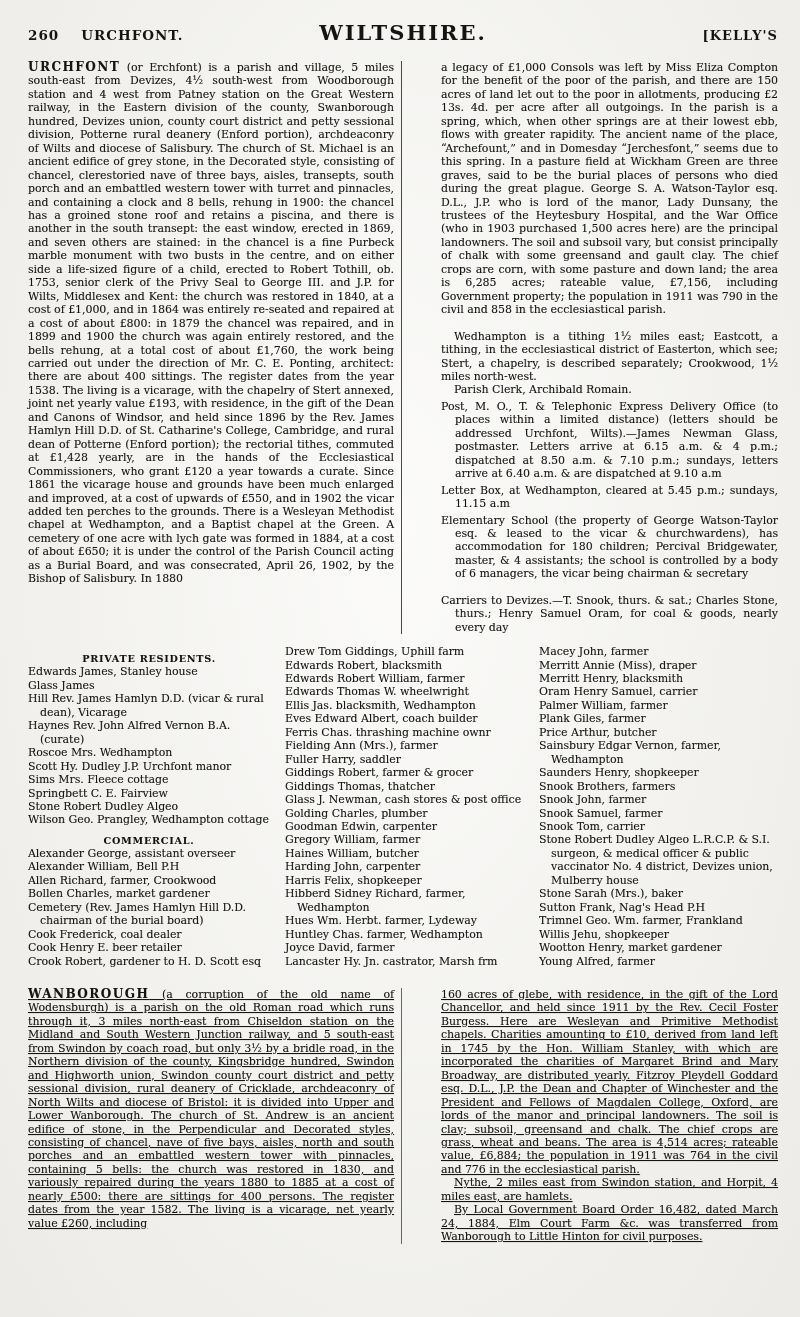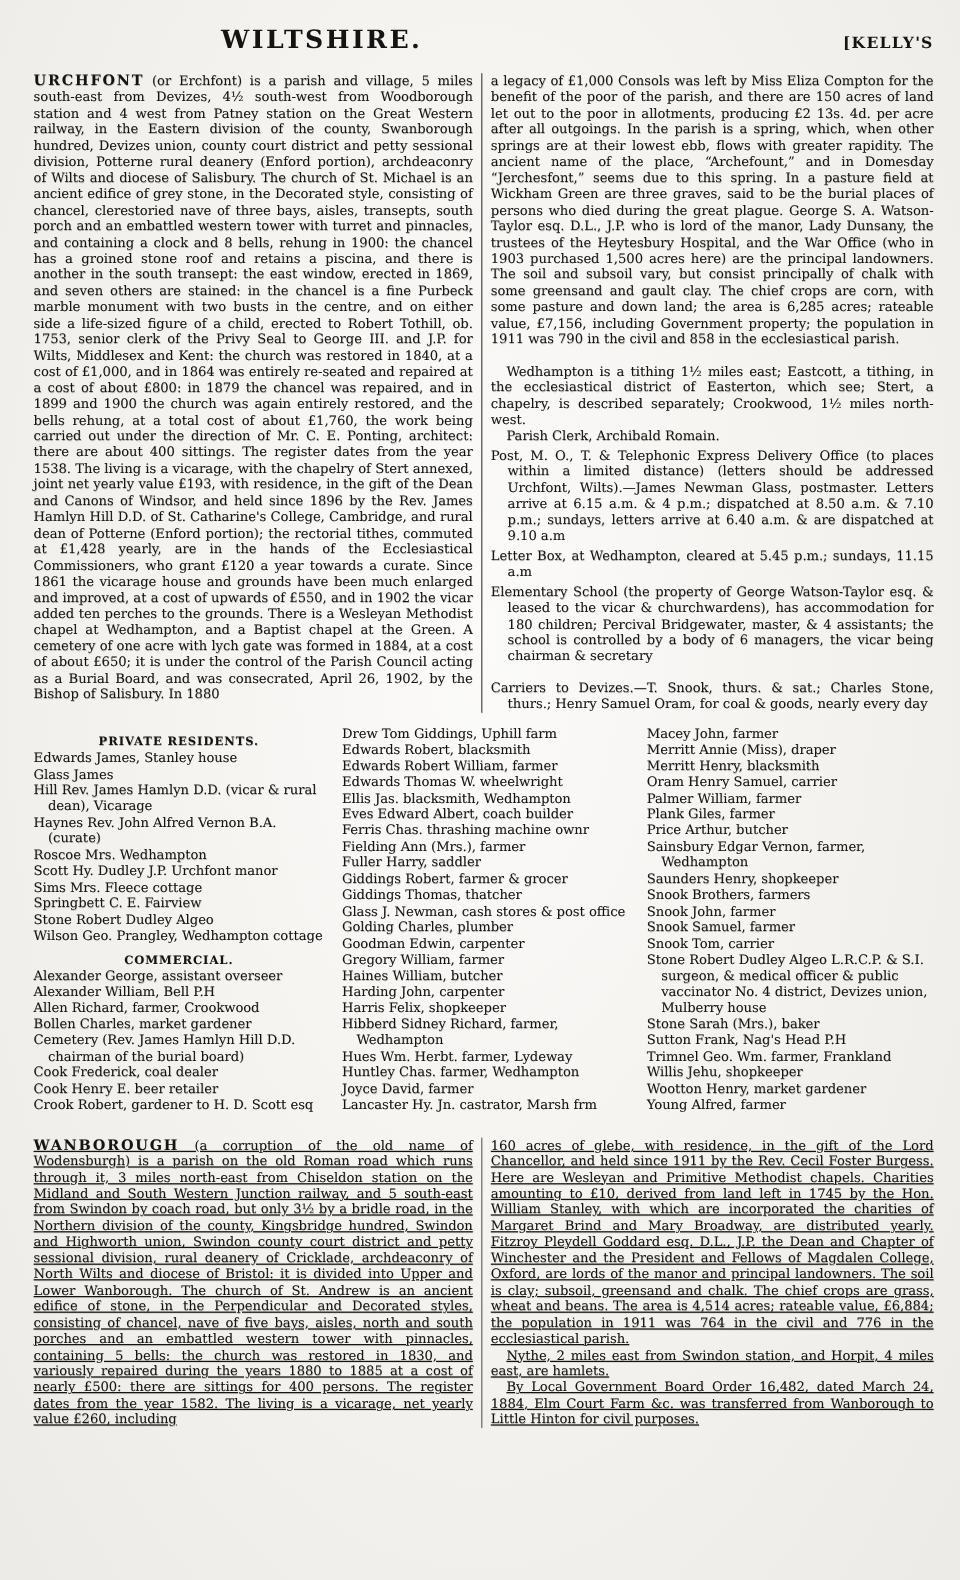--- a/index.html
+++ b/index.html
@@ -30,21 +30,21 @@
   p { margin:0; font-size:10.9px; line-height:13.45px; text-align:justify;
       text-shadow:0.3px 0.3px 0 rgba(20,15,10,0.28); }
   .lead { font-weight:bold; font-size:12px; letter-spacing:1.5px; }
   .indent { text-indent:13px; }
   .hang { padding-left:14px; text-indent:-14px; }
   .sp  { margin-top:13px; }
   .gap { margin-top:3px; }
   
   .two-col { display:flex; align-items:stretch; }
   .col { width:366px; }
-  .col.right { flex:1; }
+  .col.right { flex:1;margin-left:32px; }
   .vrule { width:1px; background:#4a4642; margin:0 7px; }
   .vrule.soft { background:#6a655f; }
   
   .dir { display:flex; align-items:flex-end; margin-top:11px; }
   .dir-col { width:243px; }
   .dir-col.mid, .dir-col.last { width:240px; }
   .dir-heading {
     text-align:center; font-weight:bold; font-size:9.6px;
     letter-spacing:0.8px; margin:1px 0 1px 0;
     text-shadow:0.3px 0.3px 0 rgba(20,15,10,0.28);
@@ -53,20 +53,24 @@
   .dir-item { text-align:left; padding-left:12px; text-indent:-12px; }
   
   .wan { margin-top:20px;text-decoration:underline; }
 </style>
 </head>
 <body>
 
 <div class="page">
 
   <header class="page-header">
+    <div class="ph-left">
+      <span>260</span>
+      <span>URCHFONT.</span>
+    </div>
     <div class="ph-center">WILTSHIRE.</div>
     <div class="ph-right">[KELLY'S</div>
   </header>
 
   <section class="two-col">
     <div class="col left">
       <p><span class="lead">URCHFONT</span><span> (or Erchfont) is a parish and village, 5 miles south-east from Devizes, 4½ south-west from Woodborough station and 4 west from Patney station on the Great Western railway, in the Eastern division of the county, Swanborough hundred, Devizes union, county court district and petty sessional division, Potterne rural deanery (Enford portion), archdeaconry of Wilts and diocese of Salisbury. The church of St. Michael is an ancient edifice of grey stone, in the Decorated style, consisting of chancel, clerestoried nave of three bays, aisles, transepts, south porch and an embattled western tower with turret and pinnacles, and containing a clock and 8 bells, rehung in 1900: the chancel has a groined stone roof and retains a piscina, and there is another in the south transept: the east window, erected in 1869, and seven others are stained: in the chancel is a fine Purbeck marble monument with two busts in the centre, and on either side a life-sized figure of a child, erected to Robert Tothill, ob. 1753, senior clerk of the Privy Seal to George III. and J.P. for Wilts, Middlesex and Kent: the church was restored in 1840, at a cost of £1,000, and in 1864 was entirely re-seated and repaired at a cost of about £800: in 1879 the chancel was repaired, and in 1899 and 1900 the church was again entirely restored, and the bells rehung, at a total cost of about £1,760, the work being carried out under the direction of Mr. C. E. Ponting, architect: there are about 400 sittings. The register dates from the year 1538. The living is a vicarage, with the chapelry of Stert annexed, joint net yearly value £193, with residence, in the gift of the Dean and Canons of Windsor, and held since 1896 by the Rev. James Hamlyn Hill D.D. of St. Catharine's College, Cambridge, and rural dean of Potterne (Enford portion); the rectorial tithes, commuted at £1,428 yearly, are in the hands of the Ecclesiastical Commissioners, who grant £120 a year towards a curate. Since 1861 the vicarage house and grounds have been much enlarged and improved, at a cost of upwards of £550, and in 1902 the vicar added ten perches to the grounds. There is a Wesleyan Methodist chapel at Wedhampton, and a Baptist chapel at the Green. A cemetery of one acre with lych gate was formed in 1884, at a cost of about £650; it is under the control of the Parish Council acting as a Burial Board, and was consecrated, April 26, 1902, by the Bishop of Salisbury. In 1880</span></p>
     </div>
     <div class="vrule"></div>
     <div class="col right">

